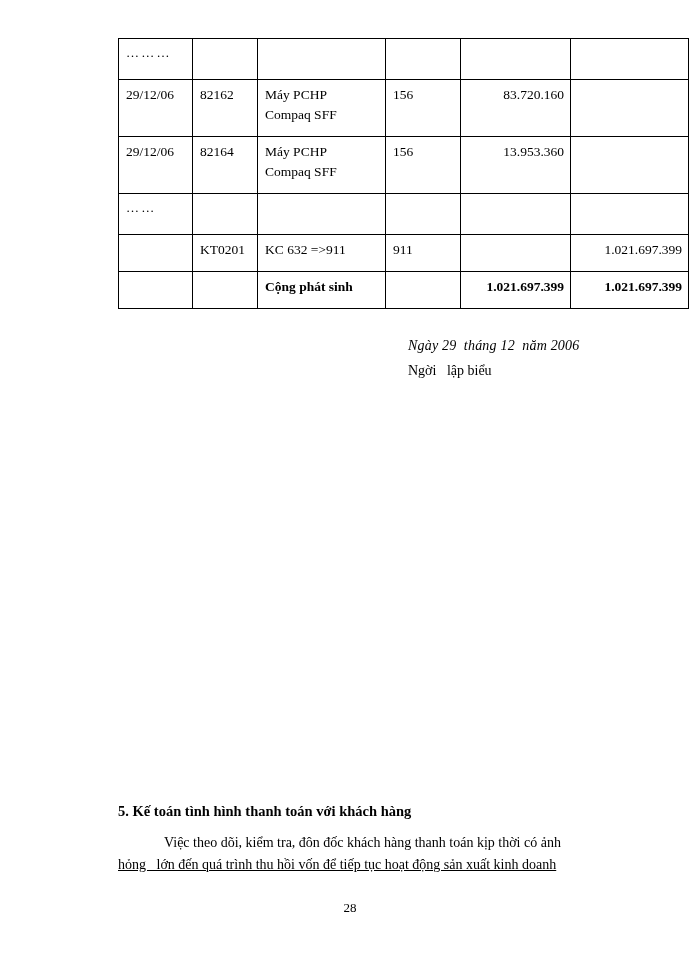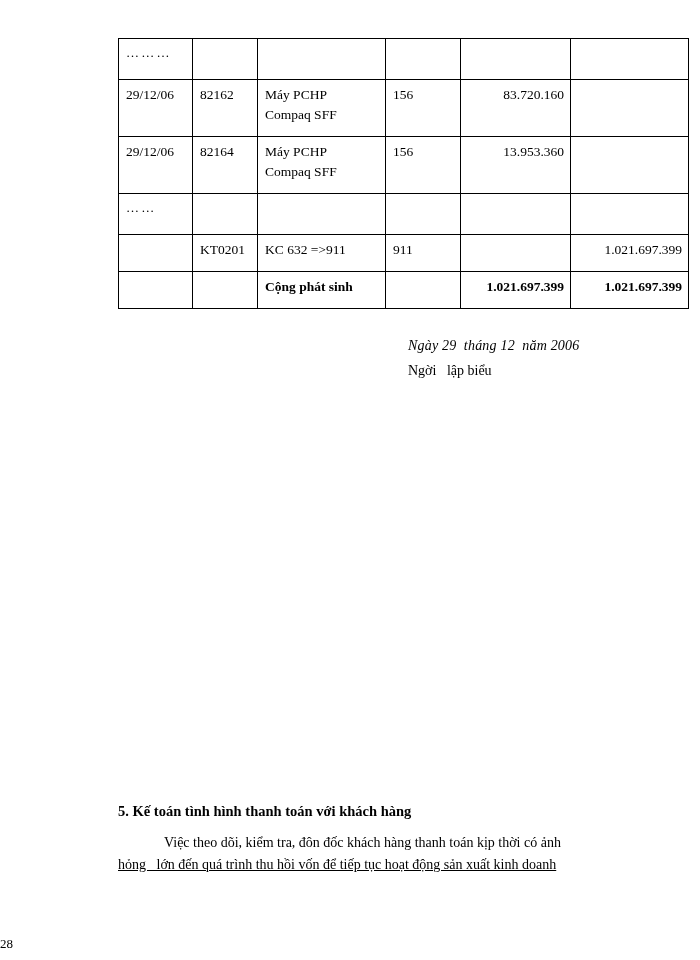--- a/index.html
+++ b/index.html
@@ -110,22 +110,22 @@
   }
   .body-para .line1 { display: block; text-indent: 46px; white-space: pre; }
   .body-para .line2 { display: block; white-space: pre; text-decoration: underline; }
 
   
   .page-number {
     position: absolute;
     left: 0;
     top: 900px;
     width: 700px;
+    text-align: center;
     font-size: 13px;
-    margin-top: 36px;
   }
 </style>
 </head>
 <body>
 
 <div class="page">
 
   <div class="ledger-table-wrap">
     <table class="ledger">
       <colgroup>

